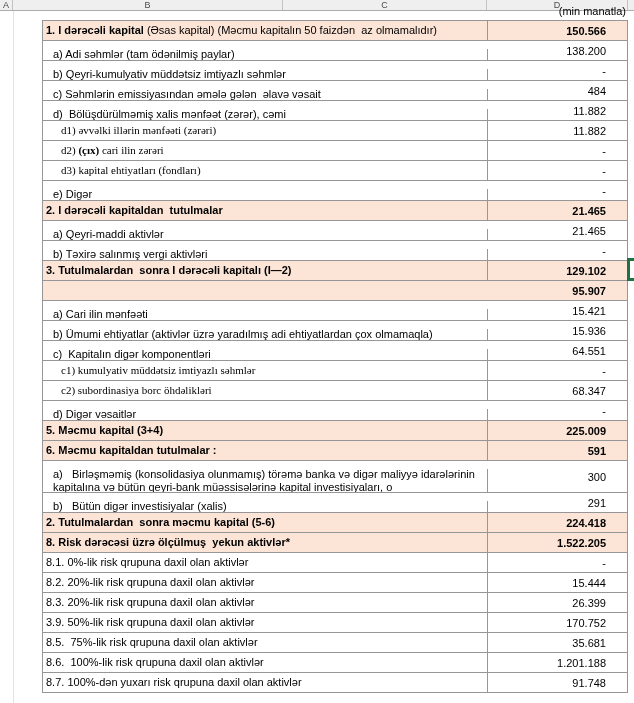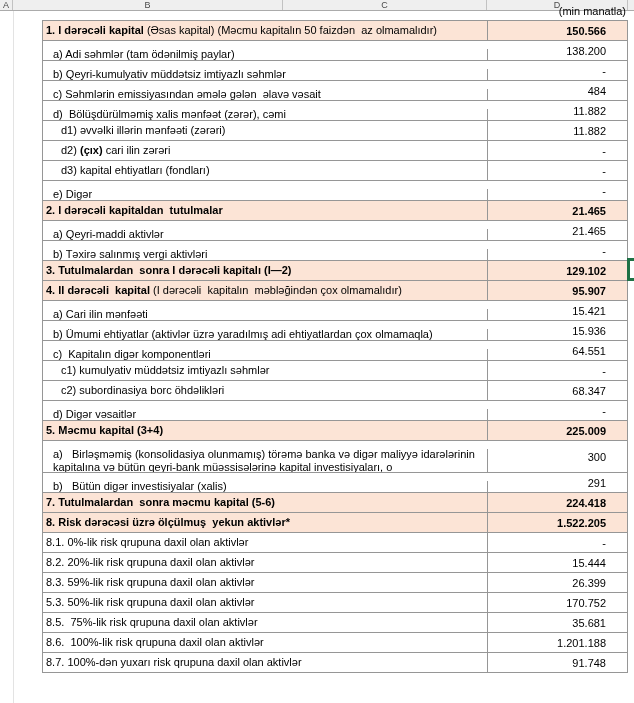--- a/index.html
+++ b/index.html
@@ -45,21 +45,21 @@
   .row.tall { height:32px; }
   .row.hl { background:var(--hl,#FCE4D6); }
   .lab {
     flex:0 0 445px; min-width:0; box-sizing:border-box;
     border-right:1px solid var(--grid,#969696);
     display:flex; flex-wrap:wrap; align-items:flex-start; align-content:center;
     font-size:11px; line-height:13px; white-space:pre-wrap; overflow:hidden;
   }
   .lab.ind0 { padding-left:3px; }
   .lab.ind1 { padding-left:10px;margin-top:8px; }
-  .lab.ind2 { padding-left:18px; }
+  .lab.ind2 { padding-left:18px;font-family:Liberation Serif, serif; }
   .lab .b { font-weight:bold; }
   .val {
     flex:1; min-width:0; display:flex; align-items:center; justify-content:flex-end;
     padding-right:21px; font-size:11px;
   }
   .row.hl .val { font-weight:bold; }
   
   .bracket {
     position:absolute; left:627px; top:258px; width:7px; height:23px;
     box-sizing:border-box;
@@ -133,21 +133,20 @@
       </div>
       <div class="row">
         <div class="lab ind1"><span>b) Təxirə salınmış vergi aktivləri</span><span class="b"></span><span></span></div>
         <div class="val">-</div>
       </div>
       <div class="row hl">
         <div class="lab ind0"><span></span><span class="b">3. Tutulmalardan  sonra I dərəcəli kapitalı (I—2)</span><span></span></div>
         <div class="val">129.102</div>
       </div>
       <div class="row hl">
-        <div class="lab ind0"><span></span><span class="b">4. II dərəcəli  kapital </span><span>(I dərəcəli  kapitalın  məbləğindən çox olmamalıdır)</span></div>
         <div class="val">95.907</div>
       </div>
       <div class="row">
         <div class="lab ind1"><span>a) Cari ilin mənfəəti</span><span class="b"></span><span></span></div>
         <div class="val">15.421</div>
       </div>
       <div class="row">
         <div class="lab ind1"><span>b) Ümumi ehtiyatlar (aktivlər üzrə yaradılmış adi ehtiyatlardan çox olmamaqla)</span><span class="b"></span><span></span></div>
         <div class="val">15.936</div>
       </div>
@@ -163,51 +162,55 @@
         <div class="lab ind2"><span>c2) subordinasiya borc öhdəlikləri</span><span class="b"></span><span></span></div>
         <div class="val">68.347</div>
       </div>
       <div class="row">
         <div class="lab ind1"><span>d) Digər vəsaitlər</span><span class="b"></span><span></span></div>
         <div class="val">-</div>
       </div>
       <div class="row hl">
         <div class="lab ind0"><span></span><span class="b">5. Məcmu kapital (3+4)</span><span></span></div>
         <div class="val">225.009</div>
+      </div>
+      <div class="row hl">
+        <div class="lab ind0"><span></span><span class="b">6. Məcmu kapitaldan tutulmalar :</span><span></span></div>
+        <div class="val">591</div>
       </div>
       <div class="row tall">
         <div class="lab ind1"><span>a)   Birləşməmiş (konsolidasiya olunmamış) törəmə banka və digər maliyyə idarələrinin kapitalına və bütün qeyri-bank müəssisələrinə kapital investisiyaları, o</span><span class="b"></span><span></span></div>
         <div class="val">300</div>
       </div>
       <div class="row">
         <div class="lab ind1"><span>b)   Bütün digər investisiyalar (xalis)</span><span class="b"></span><span></span></div>
         <div class="val">291</div>
       </div>
       <div class="row hl">
-        <div class="lab ind0"><span></span><span class="b">7. Tutulmalardan  sonra məcmu kapital (5-6)</span><span></span></div>
+        <div class="lab ind0"><span></span><span class="b">2. Tutulmalardan  sonra məcmu kapital (5-6)</span><span></span></div>
         <div class="val">224.418</div>
       </div>
       <div class="row hl">
         <div class="lab ind0"><span></span><span class="b">8. Risk dərəcəsi üzrə ölçülmuş  yekun aktivlər*</span><span></span></div>
         <div class="val">1.522.205</div>
       </div>
       <div class="row">
         <div class="lab ind0"><span>8.1. 0%-lik risk qrupuna daxil olan aktivlər</span><span class="b"></span><span></span></div>
         <div class="val">-</div>
       </div>
       <div class="row">
         <div class="lab ind0"><span>8.2. 20%-lik risk qrupuna daxil olan aktivlər</span><span class="b"></span><span></span></div>
         <div class="val">15.444</div>
       </div>
       <div class="row">
-        <div class="lab ind0"><span>8.3. 59%-lik risk qrupuna daxil olan aktivlər</span><span class="b"></span><span></span></div>
+        <div class="lab ind0"><span>8.3. 20%-lik risk qrupuna daxil olan aktivlər</span><span class="b"></span><span></span></div>
         <div class="val">26.399</div>
       </div>
       <div class="row">
-        <div class="lab ind0"><span>5.3. 50%-lik risk qrupuna daxil olan aktivlər</span><span class="b"></span><span></span></div>
+        <div class="lab ind0"><span>3.9. 50%-lik risk qrupuna daxil olan aktivlər</span><span class="b"></span><span></span></div>
         <div class="val">170.752</div>
       </div>
       <div class="row">
         <div class="lab ind0"><span>8.5.  75%-lik risk qrupuna daxil olan aktivlər</span><span class="b"></span><span></span></div>
         <div class="val">35.681</div>
       </div>
       <div class="row">
         <div class="lab ind0"><span>8.6.  100%-lik risk qrupuna daxil olan aktivlər</span><span class="b"></span><span></span></div>
         <div class="val">1.201.188</div>
       </div>

